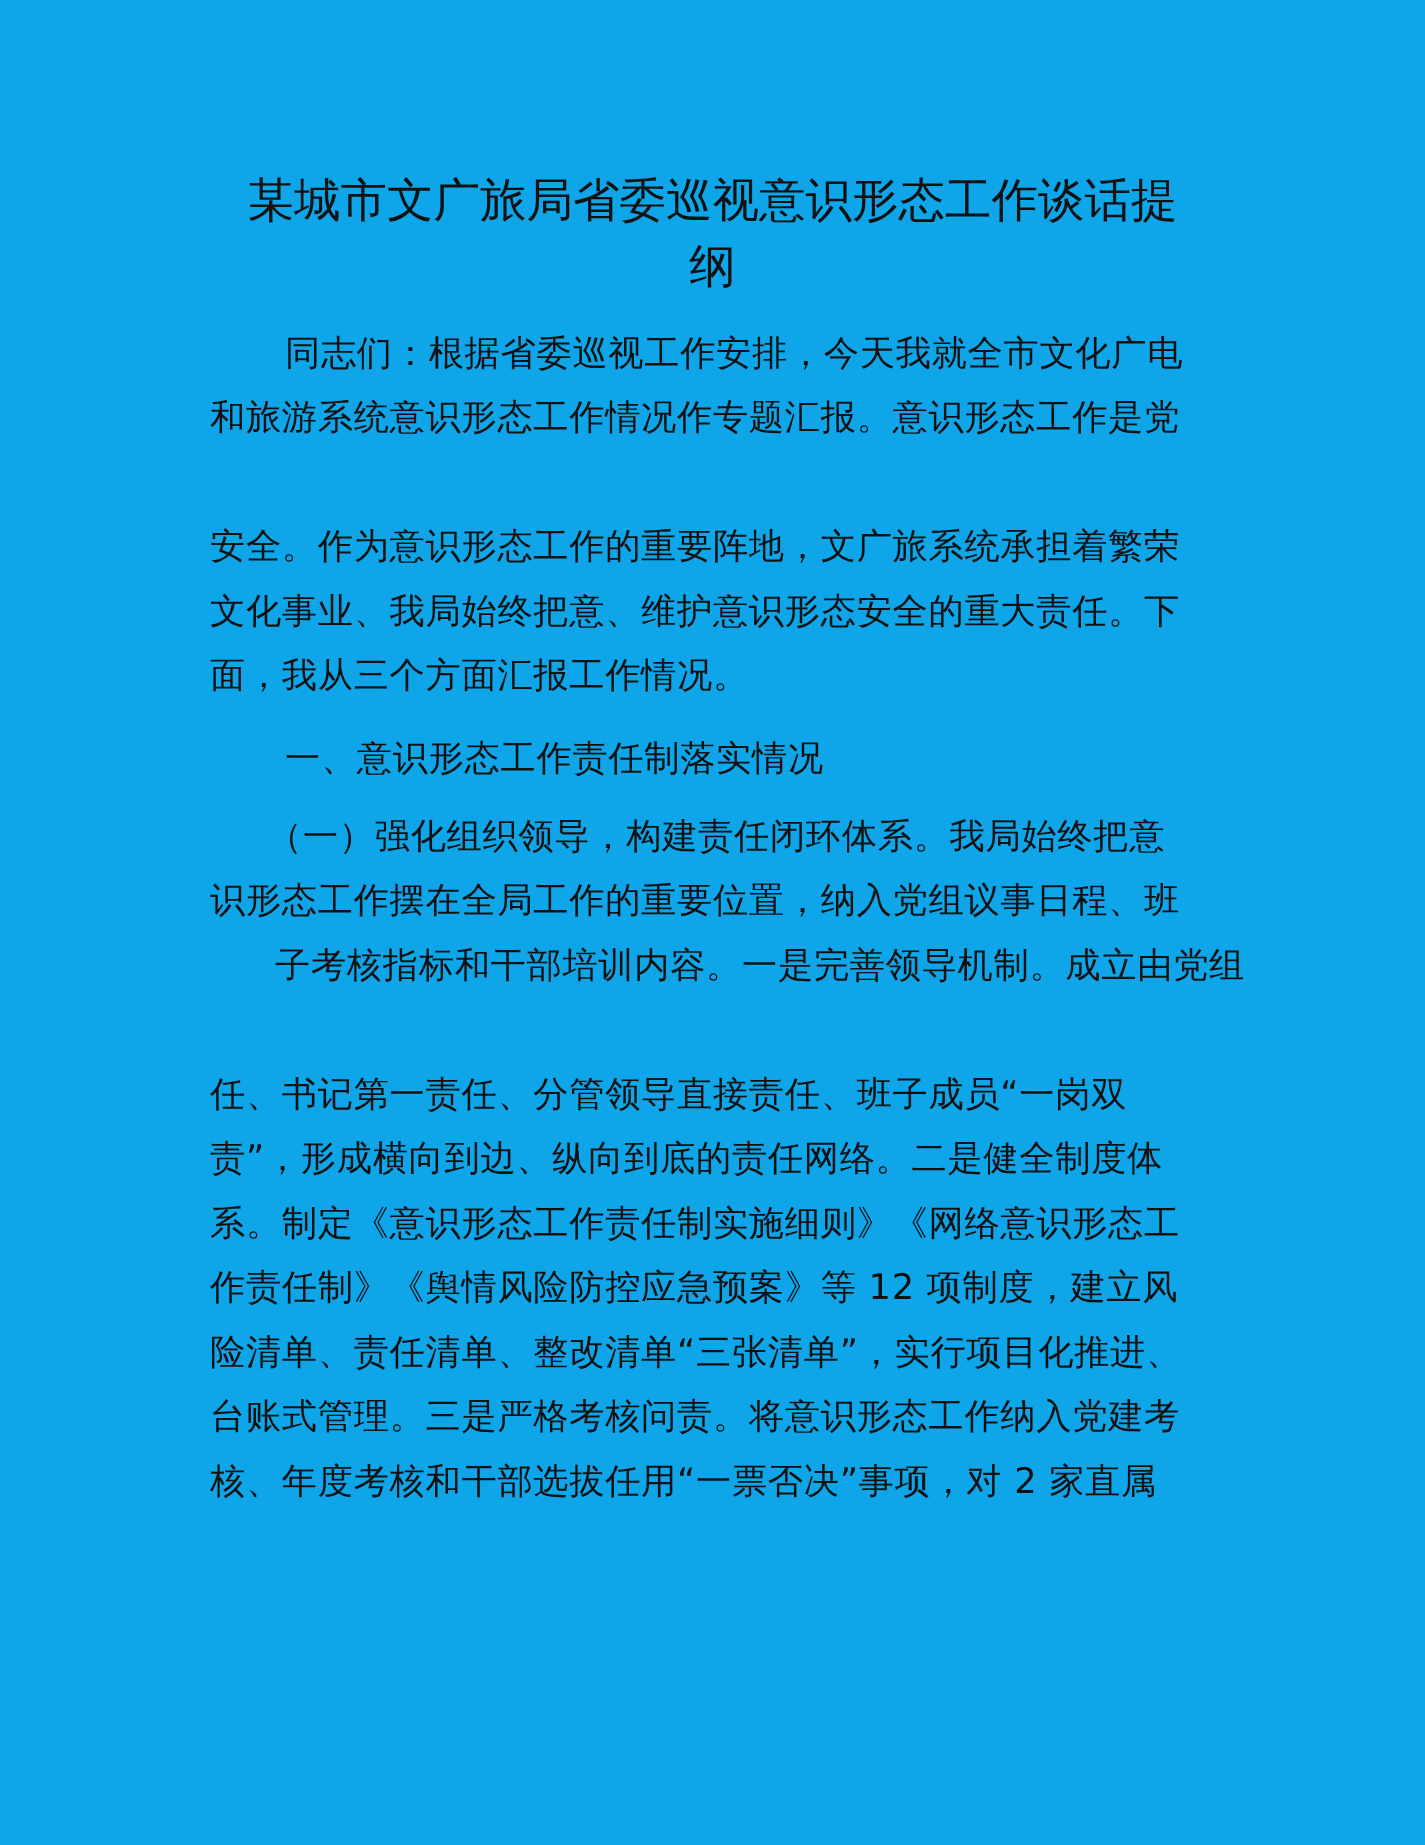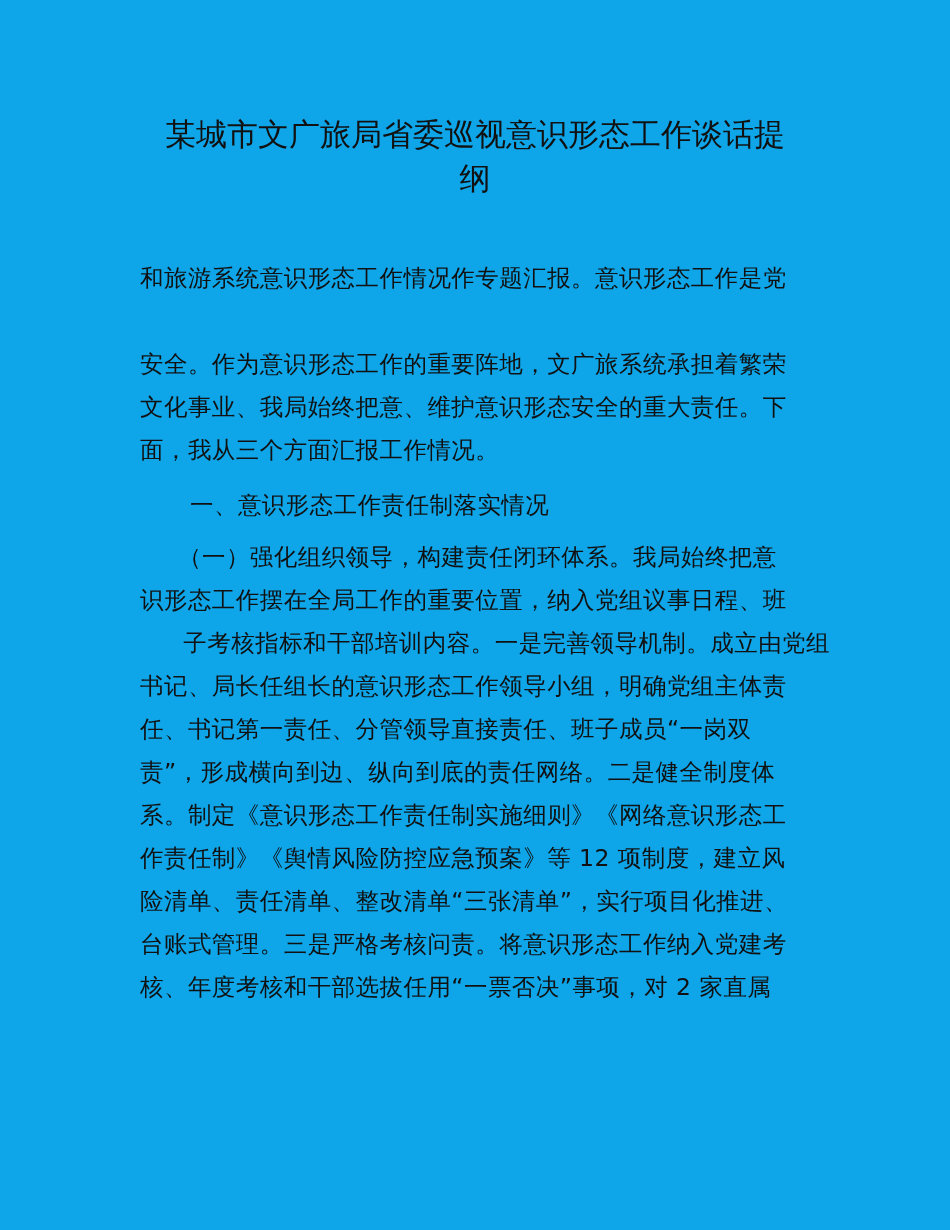--- a/index.html
+++ b/index.html
@@ -50,31 +50,31 @@
 </head>
 <body>
 
 <div class="page">
 
   <div class="title" style="top:112px;">
     <span class="title-line">某城市文广旅局省委巡视意识形态工作谈话提</span>
     <span class="title-line">纲</span>
   </div>
 
+  <div class="line indent" style="top:220px;">同志们：根据省委巡视工作安排，今天我就全市文化广电</div>
   <div class="line" style="top:263px;">和旅游系统意识形态工作情况作专题汇报。意识形态工作是党</div>
   <div class="line" style="top:349px;">安全。作为意识形态工作的重要阵地，文广旅系统承担着繁荣</div>
   <div class="line" style="top:392px;">文化事业、我局始终把意、维护意识形态安全的重大责任。下</div>
   <div class="line" style="top:435px;">面，我从三个方面汇报工作情况。</div>
 
   <div class="line indent" style="top:490px;">一、意识形态工作责任制落实情况</div>
 
   <div class="line indent" style="top:542px; left:178px;">（一）强化组织领导，构建责任闭环体系。我局始终把意</div>
   <div class="line" style="top:585px;">识形态工作摆在全局工作的重要位置，纳入党组议事日程、班</div>
   <div class="line" style="top:628px;text-align:right;">子考核指标和干部培训内容。一是完善领导机制。成立由党组</div>
-  <div class="line" style="top:671px;">书记、局长任组长的意识形态工作领导小组，明确党组主体责</div>
   <div class="line" style="top:714px;">任、书记第一责任、分管领导直接责任、班子成员“一岗双</div>
   <div class="line" style="top:757px;">责”，形成横向到边、纵向到底的责任网络。二是健全制度体</div>
   <div class="line" style="top:800px;">系。制定《意识形态工作责任制实施细则》《网络意识形态工</div>
   <div class="line" style="top:843px;">作责任制》《舆情风险防控应急预案》等 12 项制度，建立风</div>
   <div class="line" style="top:886px;">险清单、责任清单、整改清单“三张清单”，实行项目化推进、</div>
   <div class="line" style="top:929px;">台账式管理。三是严格考核问责。将意识形态工作纳入党建考</div>
   <div class="line" style="top:972px;">核、年度考核和干部选拔任用“一票否决”事项，对 2 家直属</div>
 
 </div>
 

